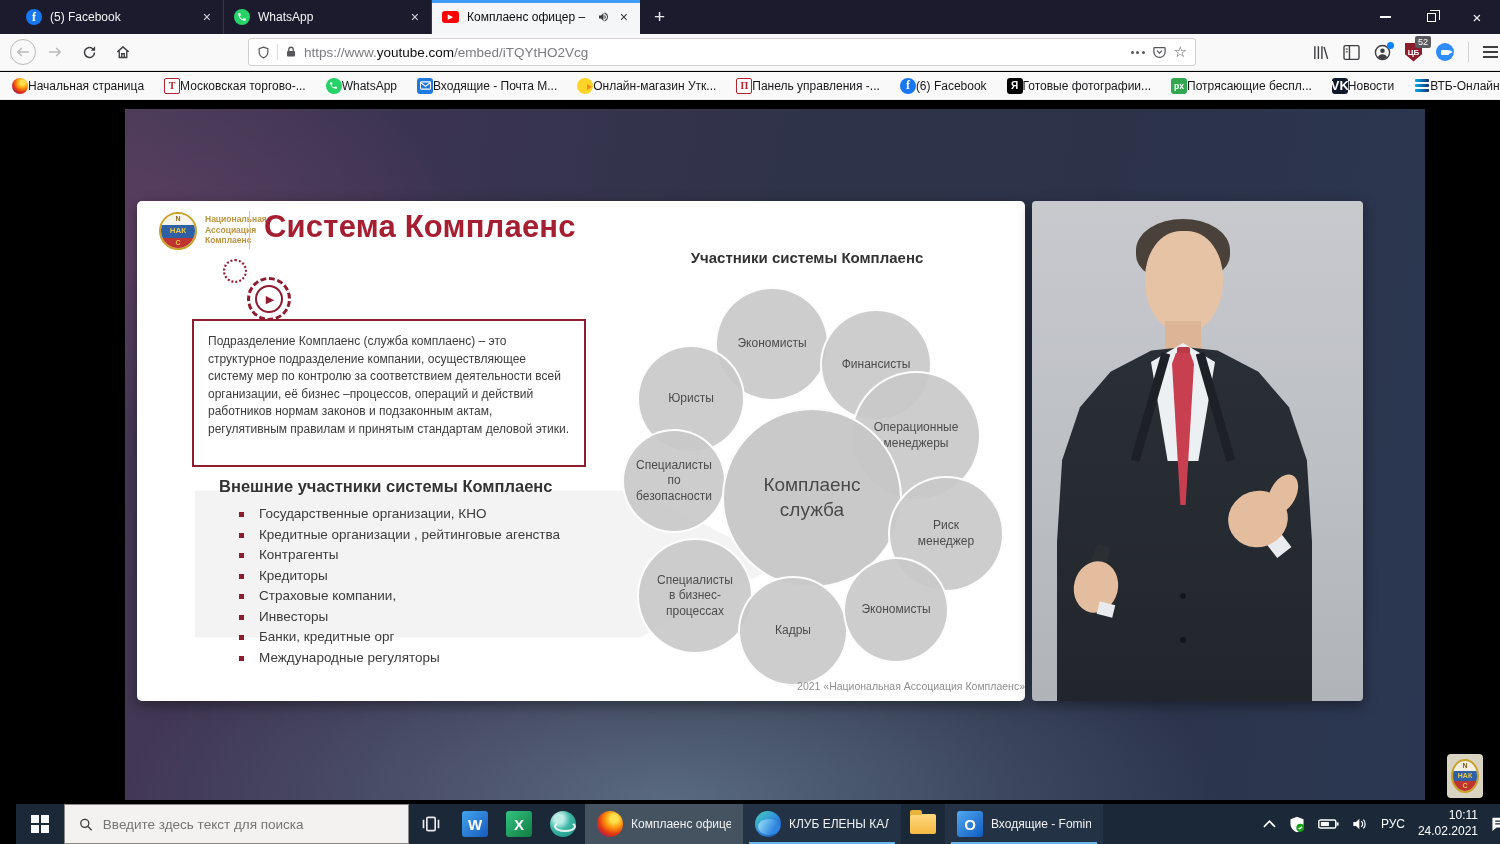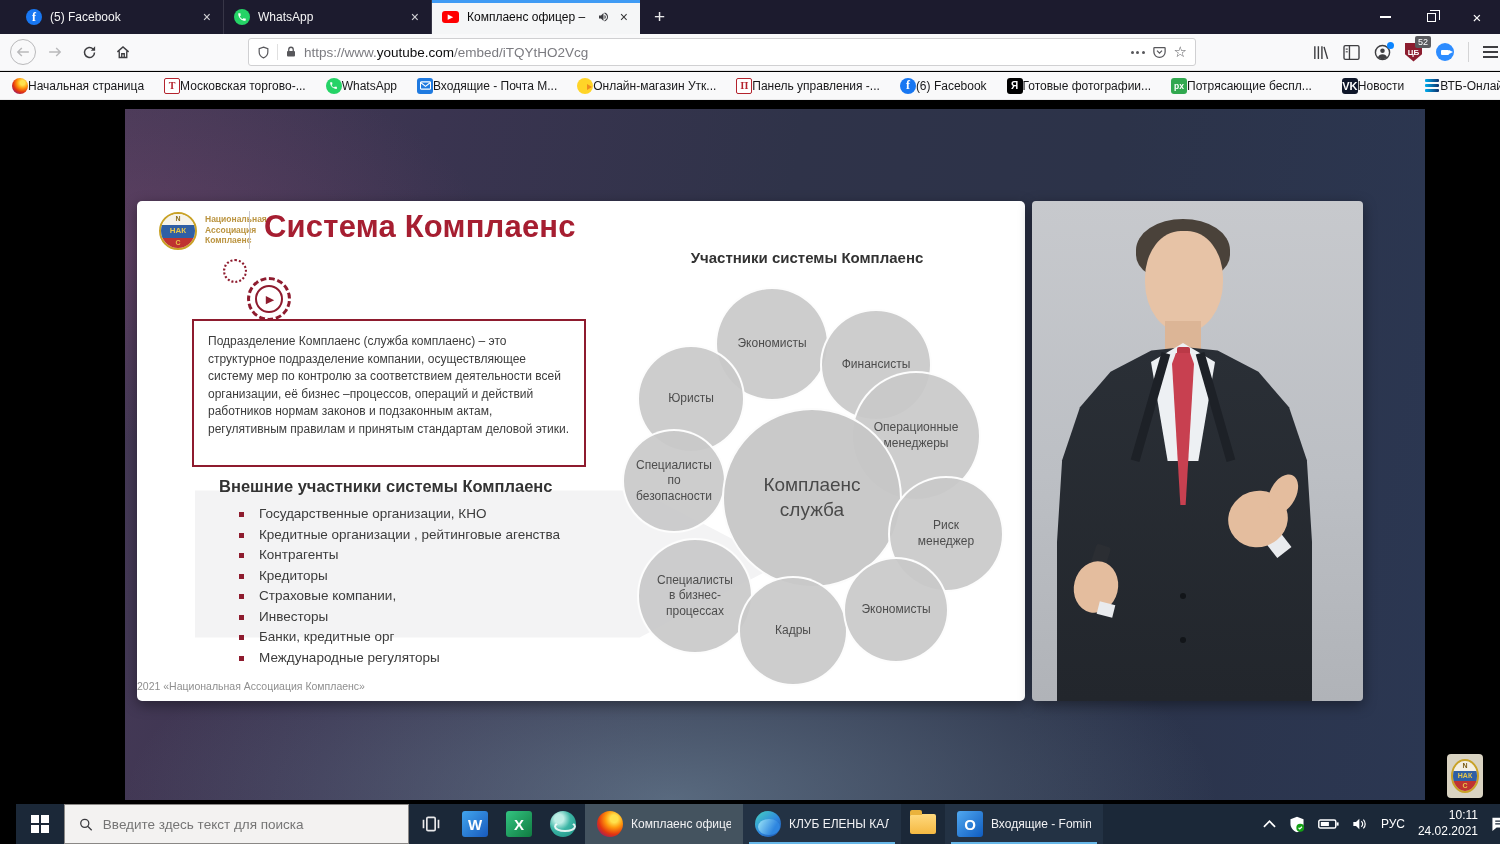--- a/index.html
+++ b/index.html
@@ -69,21 +69,21 @@
   .ic-ff { border-radius:50%; background:radial-gradient(circle at 66% 30%, #ffe14d 0 15%, #ff9a0d 35%, #e4350f 60%, #8e1873 85%, #551a8b 100%); }
   .ic-red { background:#fff; border:1.5px solid #b4232d; color:#b4232d; border-radius:2px; font-size:10px; font-family:"Liberation Serif",serif; }
   .ic-wa { border-radius:50%; background:#25d366; }
   .ic-mail { background:#1f7ae0; }
   .ic-duck { border-radius:50%; background:#ffd428; position:relative; }
   .ic-duck::after { content:""; position:absolute; right:1px; top:6px; border-left:5px solid #f08b1d;
     border-top:3px solid transparent; border-bottom:3px solid transparent; }
   .ic-fb { border-radius:50%; background:#1877f2; font-family:"Liberation Serif",serif; font-size:12px; }
   .ic-ya { background:#000; font-size:10px; }
   .ic-px { background:#31a84f; font-size:8.5px; font-weight:bold; }
-  .ic-vk { background:#0f172a; font-size:11px;margin-left:10px; }
+  .ic-vk { background:#0f172a; font-size:13px; }
   .ic-vtb { background:transparent; flex-direction:column; gap:2px; display:flex; justify-content:center; }
   .ic-vtb i { display:block; height:3px; border-radius:1px; background:linear-gradient(90deg,#00aeef,#0d2f6b); width:14px; }
 
   
   .content { position:absolute; left:0; top:101px; width:1500px; height:703px; background:#000; }
   .video { position:absolute; left:125px; top:8px; width:1300px; height:691px;
     background:
       radial-gradient(ellipse 60% 45% at 42% 100%, rgba(130,160,180,.50), rgba(130,160,180,0) 70%),
       radial-gradient(ellipse 40% 40% at 0% 20%, rgba(120,70,110,.45), rgba(120,70,110,0) 70%),
       linear-gradient(100deg, #473a57 0%, #3a3450 22%, #2f3349 48%, #2c3349 70%, #2b3752 100%);
@@ -118,21 +118,21 @@
   .ext-list { position:absolute; left:100px; top:303px; list-style:none; }
   .ext-list li { position:relative; padding-left:22px; font-size:13.5px; color:#3c3c3c; line-height:20.5px; }
   .ext-list li::before { content:""; position:absolute; left:2px; top:8px; width:5px; height:5px; background:#8e1b2e; }
 
   .diag-heading { position:absolute; left:470px; top:48px; width:400px; text-align:center; font-size:15px; font-weight:bold; color:#333; }
   .bubble { position:absolute; border-radius:50%; background:rgba(201,201,201,.92); border:2px solid rgba(255,255,255,.95);
     display:flex; align-items:center; justify-content:center; text-align:center; color:#4d4d4d;
     font-size:12px; line-height:1.3; white-space:pre-line; }
   .bubble.center { font-size:19px; color:#4a4a4a; background:rgba(198,198,198,.95); }
 
-  .slide-footer { position:absolute; left:0; right:0; bottom:9px; text-align:left; font-size:10.5px; color:#8f8f8f; }
+  .slide-footer { position:absolute; left:0; right:0; bottom:9px; text-align:right; font-size:10.5px; color:#8f8f8f; }
 
   
   .photo { position:absolute; left:907px; top:92px; width:331px; height:500px; border-radius:4px;
     background:linear-gradient(180deg,#c7c9cd 0%,#bcbfc4 55%,#b0b3b8 100%);
     box-shadow:0 4px 14px rgba(0,0,0,.4); overflow:hidden; }
   .hair { position:absolute; left:104px; top:18px; width:94px; height:62px; background:#4a423a; border-radius:50% 50% 42% 42%; }
   .face { position:absolute; left:113px; top:30px; width:78px; height:102px; background:#e7c3a6; border-radius:46% 46% 50% 50%; }
   .neck { position:absolute; left:133px; top:120px; width:36px; height:38px; background:#dcb596; }
   .torso { position:absolute; left:25px; top:146px; width:255px; height:354px; background:linear-gradient(180deg,#2a2f36,#22262c);
     clip-path:polygon(50% 0,63% 1%,79% 7%,91% 17%,98% 32%,100% 55%,100% 100%,0 100%,0 55%,2% 32%,9% 17%,21% 7%,37% 1%); }

